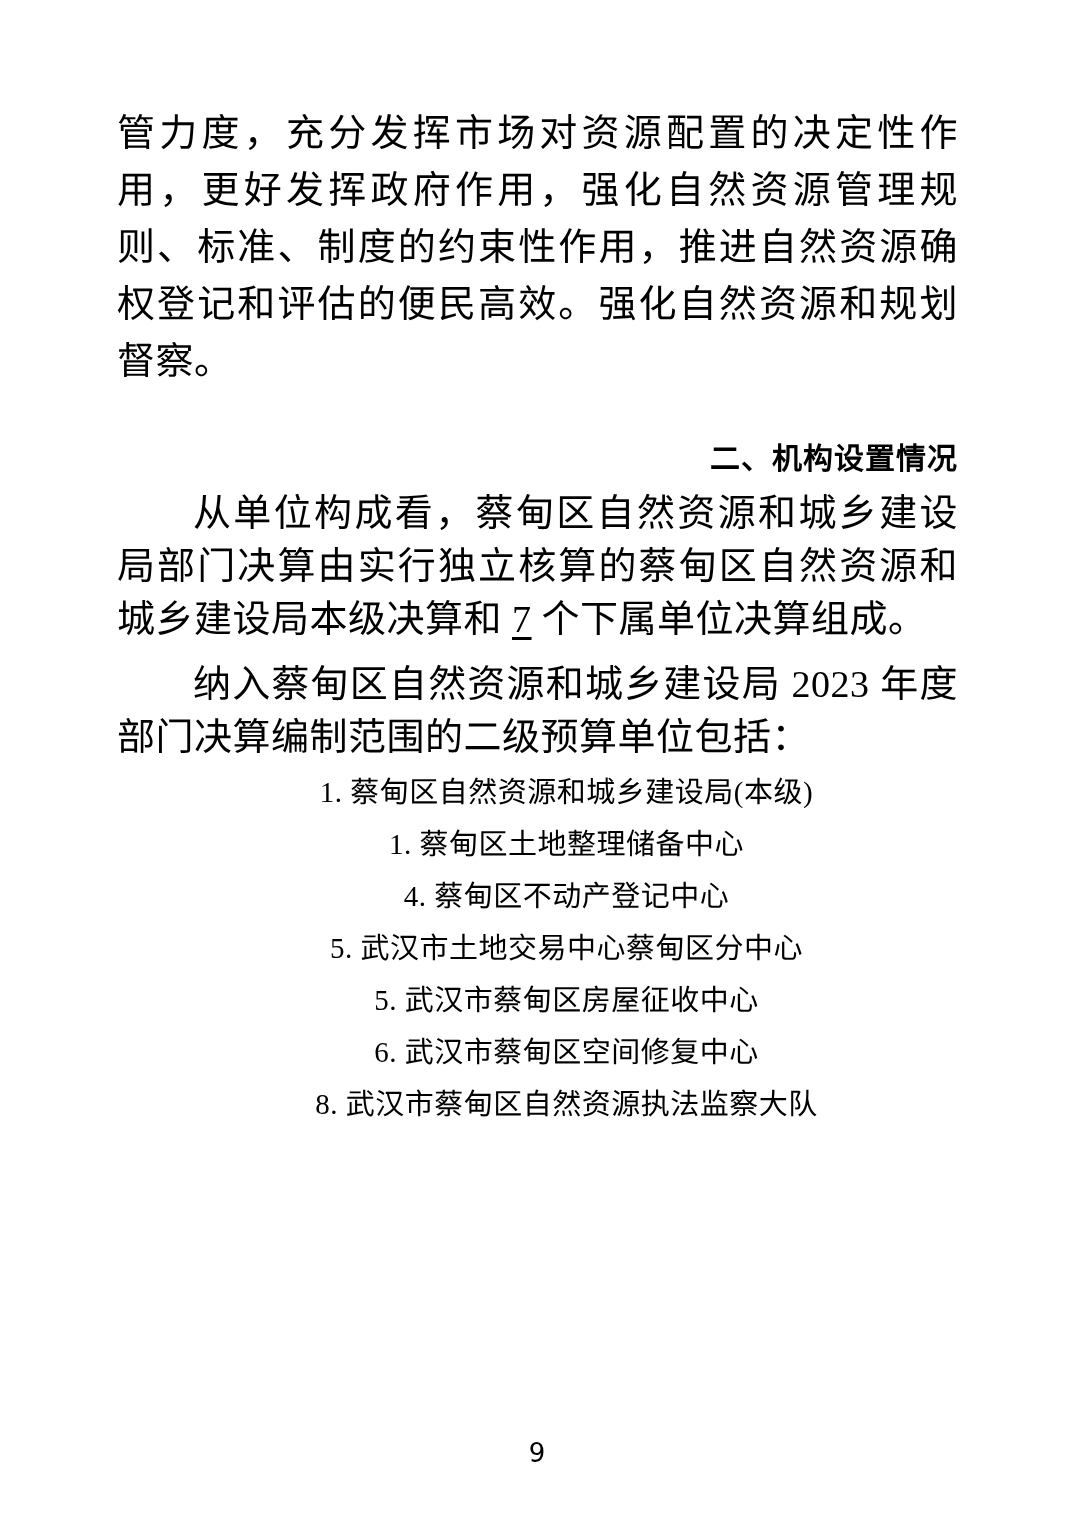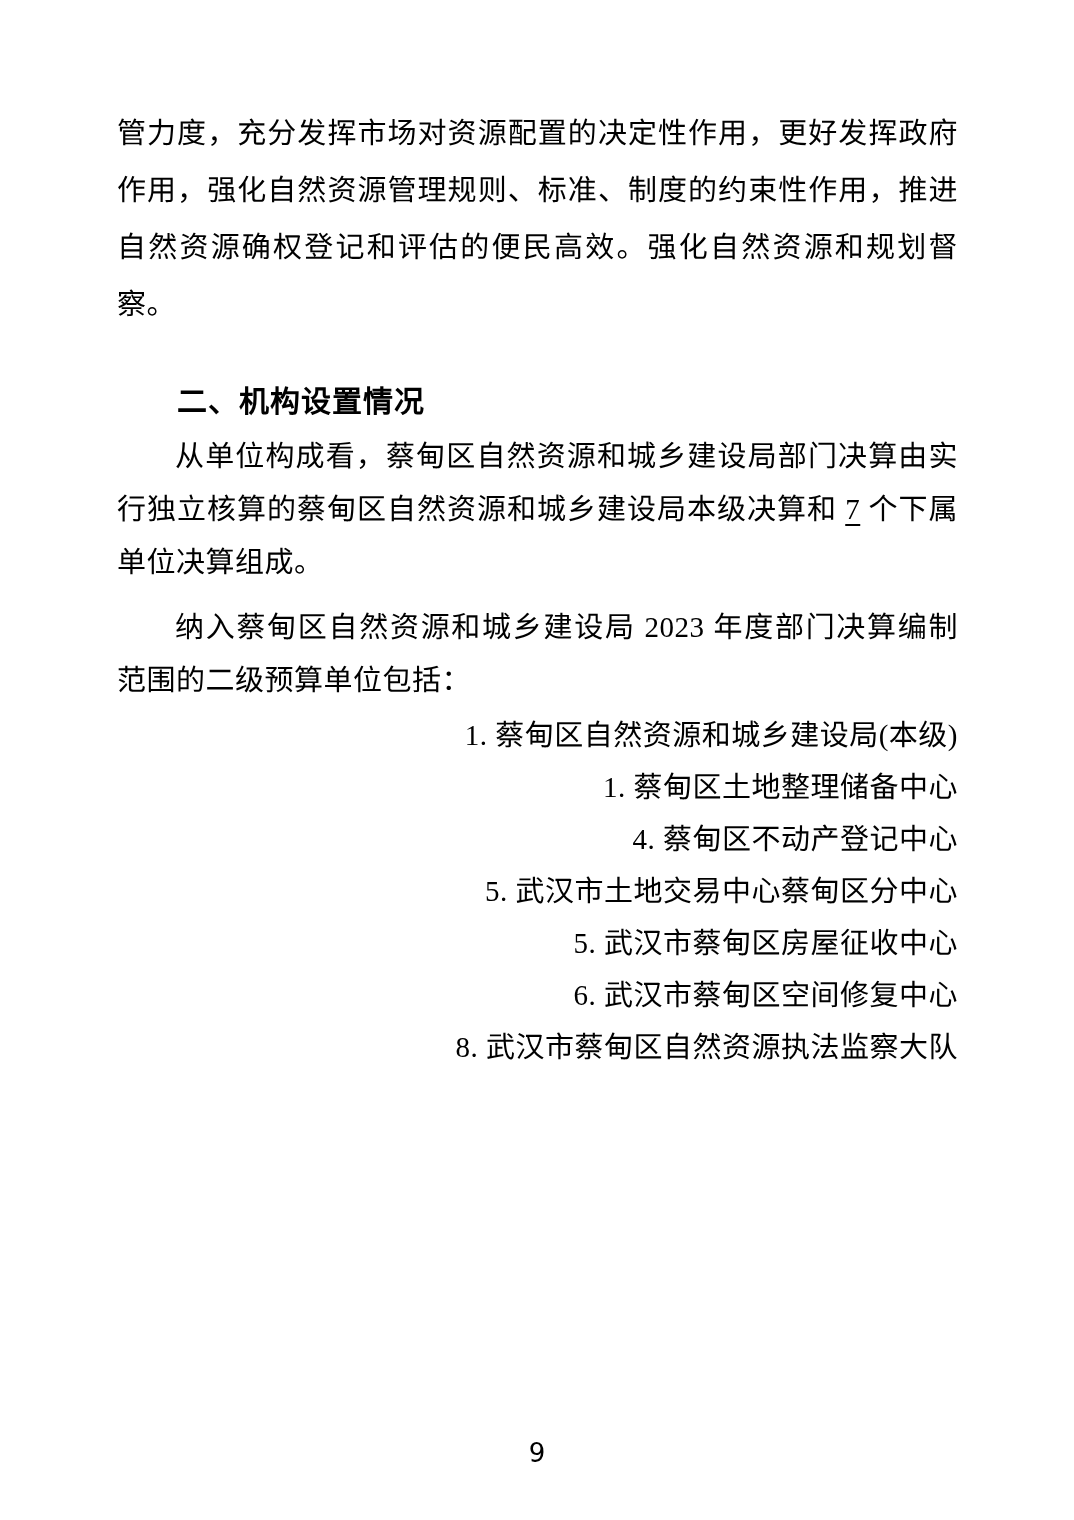--- a/index.html
+++ b/index.html
@@ -17,53 +17,54 @@
     font-family: "Liberation Serif", "DejaVu Serif", serif;
   }
   .content {
     position: absolute;
     left: 117px;
     top: 105px;
     width: 841px;
   }
   .body-para {
     margin: 0;
-    font-size: 29px;
+    font-size: 38px;
     line-height: 57px;
     text-align: justify;
     text-justify: inter-ideograph;
     letter-spacing: 0.5px;
   }
   .tight {
     line-height: 53px;
   }
   .indent {
     text-indent: 2em;
   }
   .section-heading {
     margin: 44px 0 3px 0;
     font-family: "Liberation Sans", "DejaVu Sans", sans-serif;
     font-weight: bold;
     font-size: 30px;
     line-height: 50px;
     text-indent: 2em;
     letter-spacing: 1px;
+    text-align: right;
   }
   .scope-para {
     margin-top: 12px;
   }
   .unit-list {
     margin-top: 2px;
   }
   .unit-item {
     margin: 0;
     font-size: 29px;
     line-height: 52px;
     text-indent: 2em;
-    text-align: right;
+    text-align: center;
     letter-spacing: 0.5px;
   }
   .underline {
     text-decoration: underline;
     text-underline-offset: 5px;
   }
   .page-number {
     position: absolute;
     left: 0;
     width: 100%;

